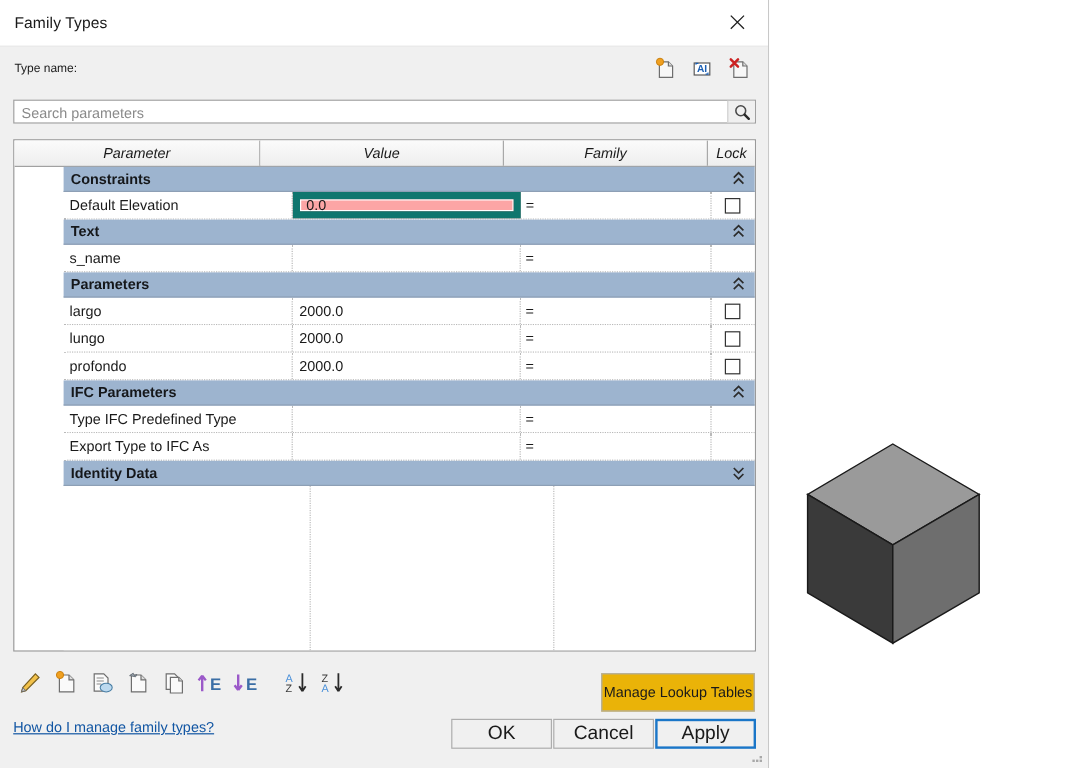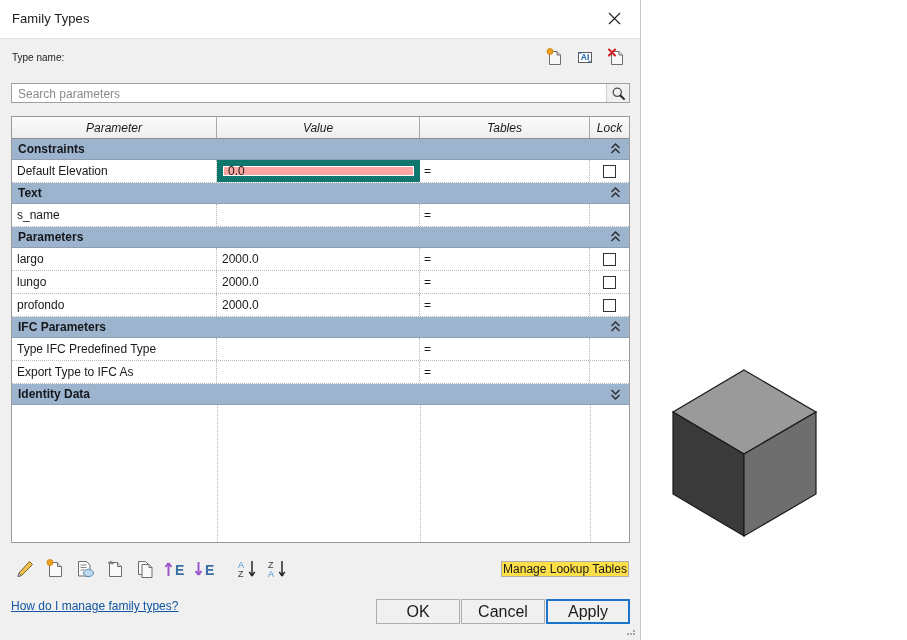--- a/index.html
+++ b/index.html
@@ -209,39 +209,39 @@
     flex: 1;
     background: #ffffff;
     height: 152px;
   }
   .filler-sep {
     position: absolute;
     top: 0; bottom: 0;
     width: 0;
     border-left: 1px dotted #bcbcbc;
   }
-  #grid-body { display: flex; flex-direction: column; height: 403px; }
+  #grid-body { display: flex; flex-direction: column; height: 403px; padding-left: 41px; }
 
   
   #toolbar {
     position: absolute;
     left: 0; top: 552px;
     width: 641px; height: 40px;
   }
   .tb-icon {
     position: absolute;
     top: 0;
     width: 26px; height: 34px;
     display: flex; align-items: center; justify-content: center;
   }
   #manage-lookup-btn {
     position: absolute;
     left: 501px; top: 561px;
-    width: 128px; height: 16px;
-    background: #fde047;
+    width: 128px; height: 32px;
+    background: #eab308;
     border: 1px solid #adadad;
     box-sizing: border-box;
     font-size: 12px;
     display: flex; align-items: center; justify-content: center;
     color: #1a1a1a;
   }
 
   #help-link {
     position: absolute;
     left: 11px; top: 599px;
@@ -325,21 +325,21 @@
         <circle cx="6.3" cy="6.3" r="4.1" fill="none" stroke="#4a4a4a" stroke-width="1.3"></circle>
         <path d="M9.5 9.5 L13 13" stroke="#2a2a2a" stroke-width="2" stroke-linecap="round"></path>
       </svg>
     </div>
   </div>
 
   <div id="grid">
     <div id="grid-head">
       <div class="hcell col-param">Parameter</div>
       <div class="hcell col-value">Value</div>
-      <div class="hcell col-formula">Tables</div>
+      <div class="hcell col-formula">Family</div>
       <div class="hcell col-lock">Lock</div>
     </div>
     <div id="grid-body">
         <div class="group-row">
           <div class="group-label">Constraints</div>
           <div class="group-chevron"><svg viewBox="0 0 11 14" width="11" height="14">
               <path d="M1.5 6 L5.5 2 L9.5 6" stroke="#2b2b2b" stroke-width="1.4" fill="none"></path>
               <path d="M1.5 11 L5.5 7 L9.5 11" stroke="#2b2b2b" stroke-width="1.4" fill="none"></path>
             </svg></div>
         </div>

